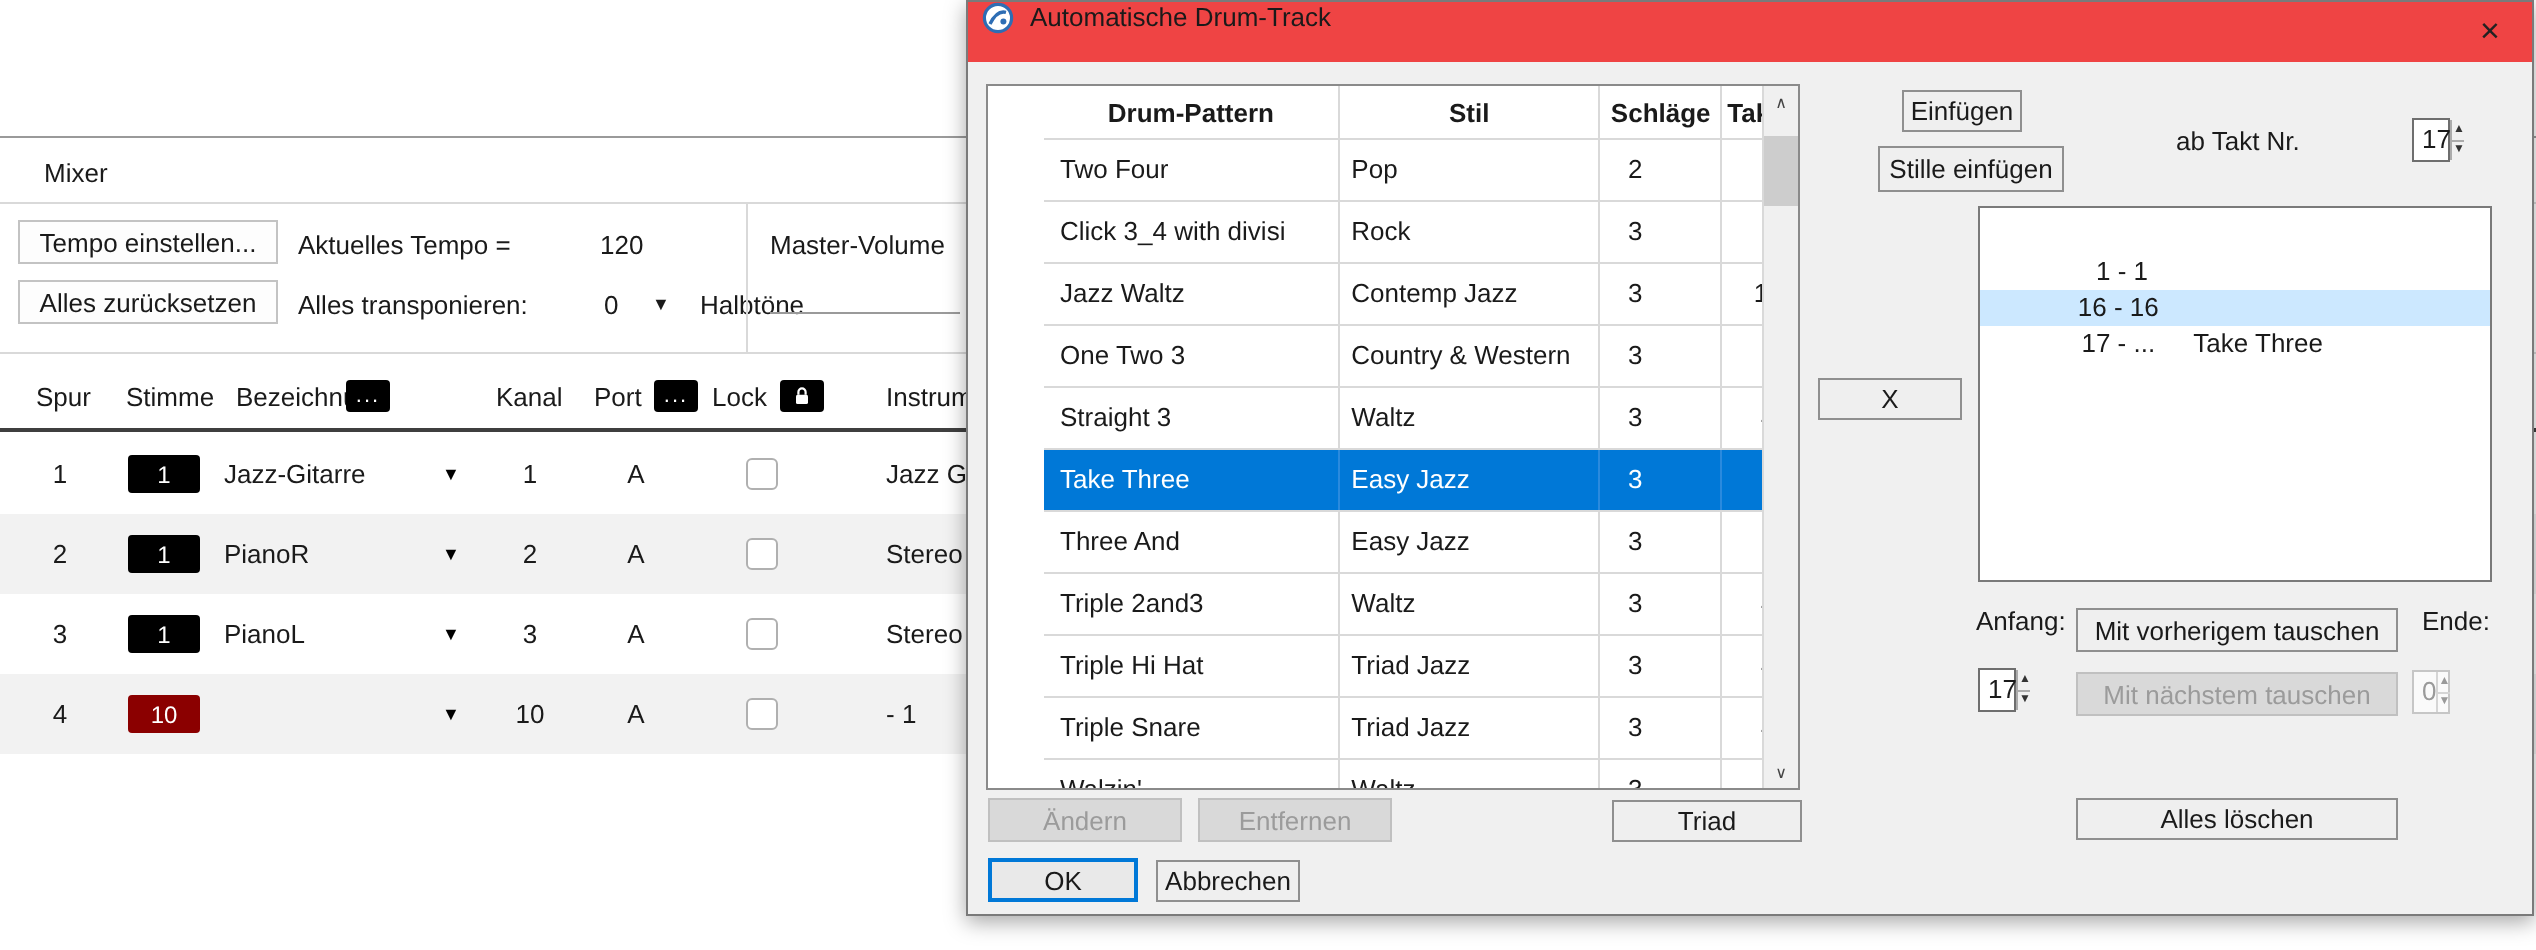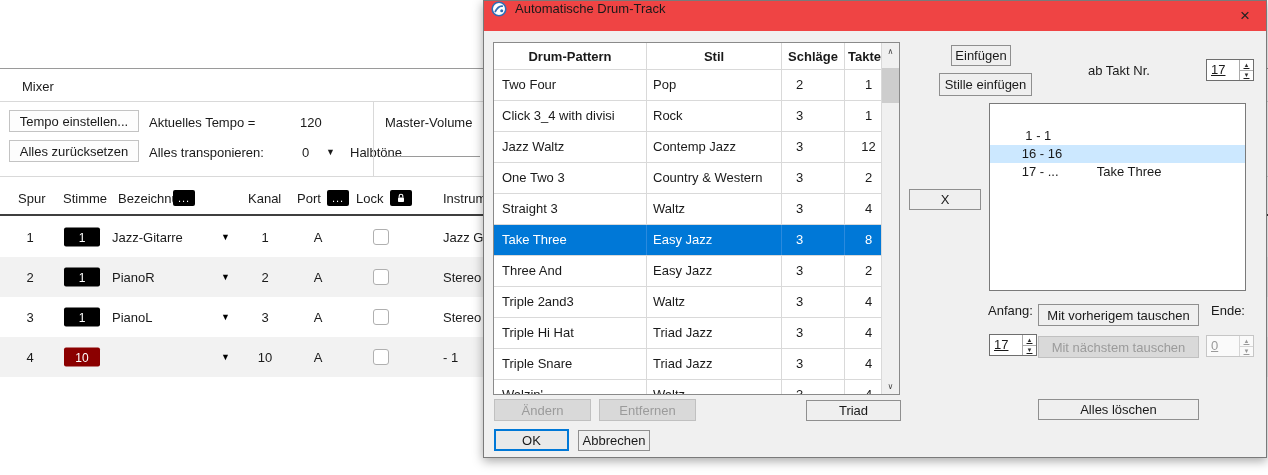--- a/index.html
+++ b/index.html
@@ -47,21 +47,21 @@
     background:#f0f0f0;border:1px solid #7a7a7a;box-sizing:border-box;
     box-shadow:0 3px 10px rgba(0,0,0,.35);z-index:10;}
   .titlebar{position:absolute;top:0;left:0;right:0;height:30px;background:#ef4444;
     display:flex;align-items:flex-start;}
   .app-icon{margin-left:7px;width:16px;height:16px;flex:0 0 auto;}
   .dlg-title{margin-left:8px;}
   .close-btn{position:absolute;right:0;top:0;width:42px;height:30px;display:flex;
     align-items:center;justify-content:center;font-size:17px;color:#222;cursor:default;}
   
   .ptable{position:absolute;left:9px;top:41px;width:407px;height:353px;background:#fff;
-    border:1px solid #8a8a8a;box-sizing:border-box;overflow:hidden;}
+    border:1px solid #8a8a8a;box-sizing:border-box;overflow:hidden;padding-left:28px;}
   .phdr,.prow{display:flex;border-bottom:1px solid #d9d9d9;}
   .phdr{height:26px;font-weight:bold;}
   .phdr>div{display:flex;align-items:center;justify-content:center;border-right:1px solid #d9d9d9;box-sizing:border-box;}
   .prow{height:30px;line-height:29px;}
   .prow>div{border-right:1px solid #d9d9d9;box-sizing:border-box;white-space:nowrap;overflow:hidden;}
   .col-p{width:153px;}
   .col-s{width:135px;}
   .col-b{width:63px;}
   .col-t{width:39px;border-right:none !important;text-align:center;}
   .prow .col-p{padding-left:8px;}
@@ -75,36 +75,36 @@
   .sb-btn{position:absolute;left:0;right:0;height:16px;display:flex;align-items:center;
     justify-content:center;font-size:8px;color:#444;}
   .sb-up{top:0;}
   .sb-down{bottom:0;}
   .sb-thumb{position:absolute;left:0;right:0;top:25px;height:35px;background:#cdcdcd;}
   
   .btn{position:absolute;background:#efefef;border:1px solid #8f8f8f;display:flex;
     align-items:center;justify-content:center;box-sizing:border-box;cursor:default;}
   .btn.disabled{background:#d9d9d9;border-color:#c0c0c0;color:#9b9b9b;}
   .dlabel{position:absolute;white-space:pre;}
-  .spin{position:absolute;width:48px;height:22px;background:#fff;border:1px solid #6e6e6e;
-    box-sizing:border-box;display:flex;text-decoration:underline;}
+  .spin{position:absolute;width:19px;height:22px;background:#fff;border:1px solid #6e6e6e;
+    box-sizing:border-box;display:flex;}
   .spin .v{flex:1;padding-left:4px;line-height:19px;}
   .spin .arrows{width:13px;display:flex;flex-direction:column;border-left:1px solid #ababab;}
   .spin .arrows .au,.spin .arrows .ad{flex:1;display:flex;align-items:center;justify-content:center;
     font-size:6px;color:#333;}
   .spin .arrows .au{border-bottom:1px solid #ababab;}
   .spin.disabled{border-color:#c6c6c6;background:#fafafa;color:#9a9a9a;}
   .spin.disabled .arrows{border-left-color:#d5d5d5;}
   .spin.disabled .arrows .au{border-bottom-color:#d5d5d5;}
   .spin.disabled .arrows .au,.spin.disabled .arrows .ad{color:#9a9a9a;}
   
   .listbox{position:absolute;left:505px;top:102px;width:257px;height:188px;background:#fff;
     border:1px solid #7a7a7a;box-sizing:border-box;padding-top:5px;overflow:hidden;}
   .litem{height:18px;line-height:18px;padding-left:10px;white-space:pre;}
-  .litem .rng{display:inline-block;width:75px;}
+  .litem .rng{display:inline-block;width:75px;text-align:center;}
   .litem.selected{background:#cce8ff;}
   
   #btn-einfuegen{left:467px;top:44px;width:60px;height:21px;}
   #btn-stille{left:455px;top:72px;width:93px;height:23px;}
   #lbl-abtakt{left:604px;top:62px;}
   #spin-abtakt{left:722px;top:58px;}
   #btn-x{left:425px;top:188px;width:72px;height:21px;}
   #lbl-anfang{left:504px;top:302px;}
   #lbl-ende{left:727px;top:302px;}
   #btn-prev{left:554px;top:303px;width:161px;height:22px;}

